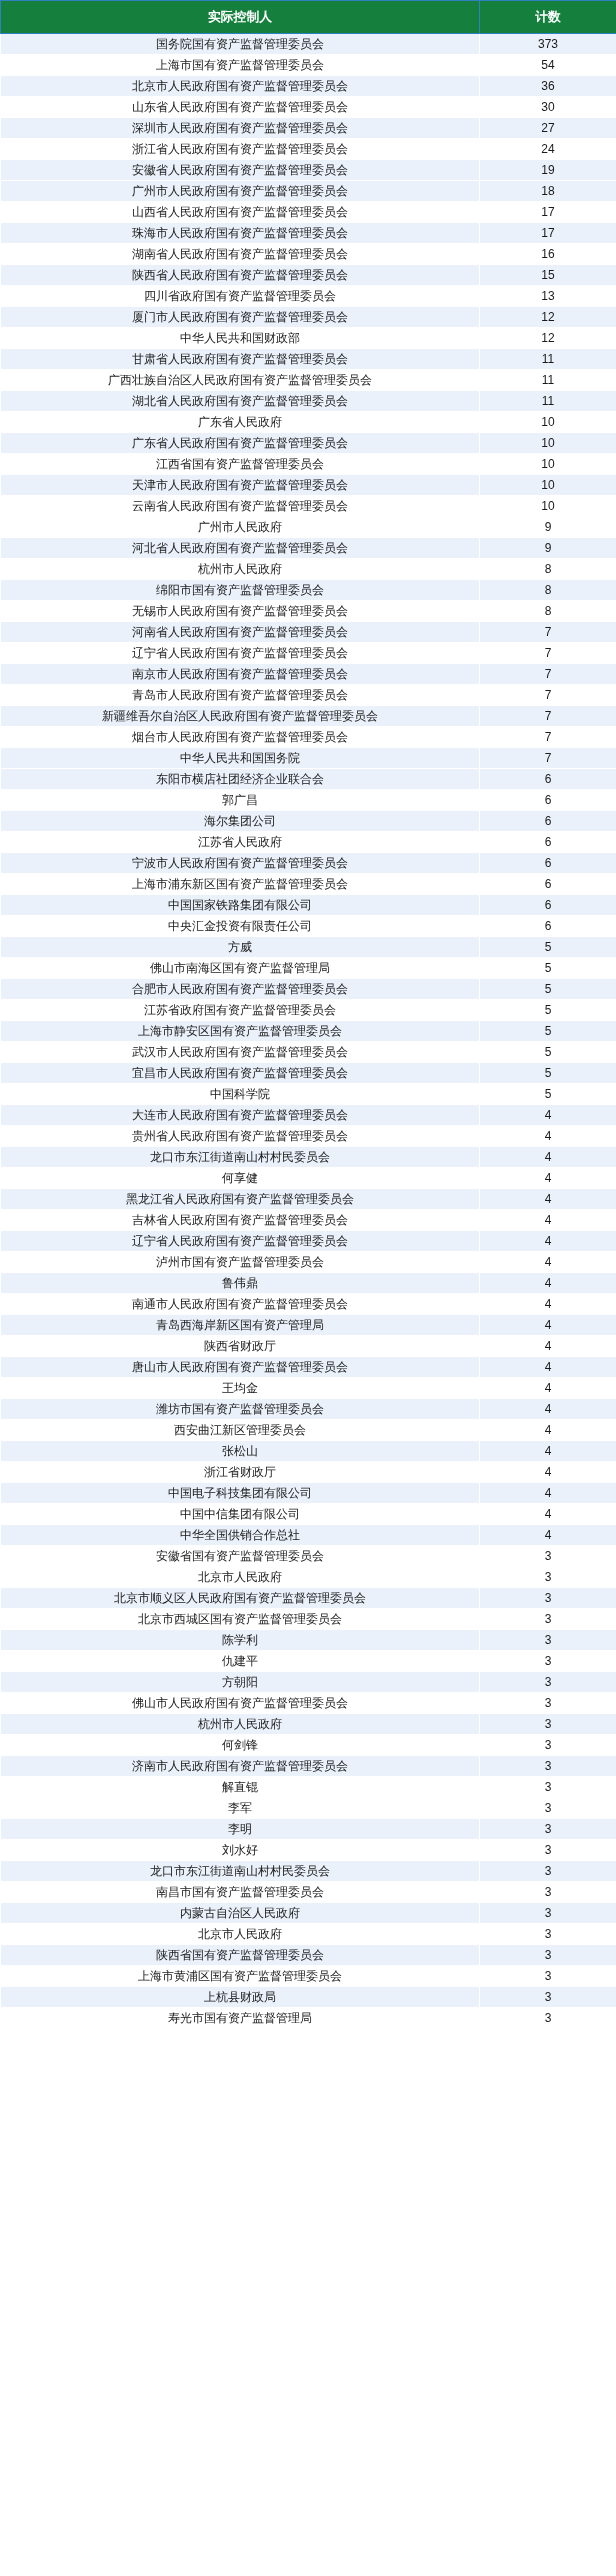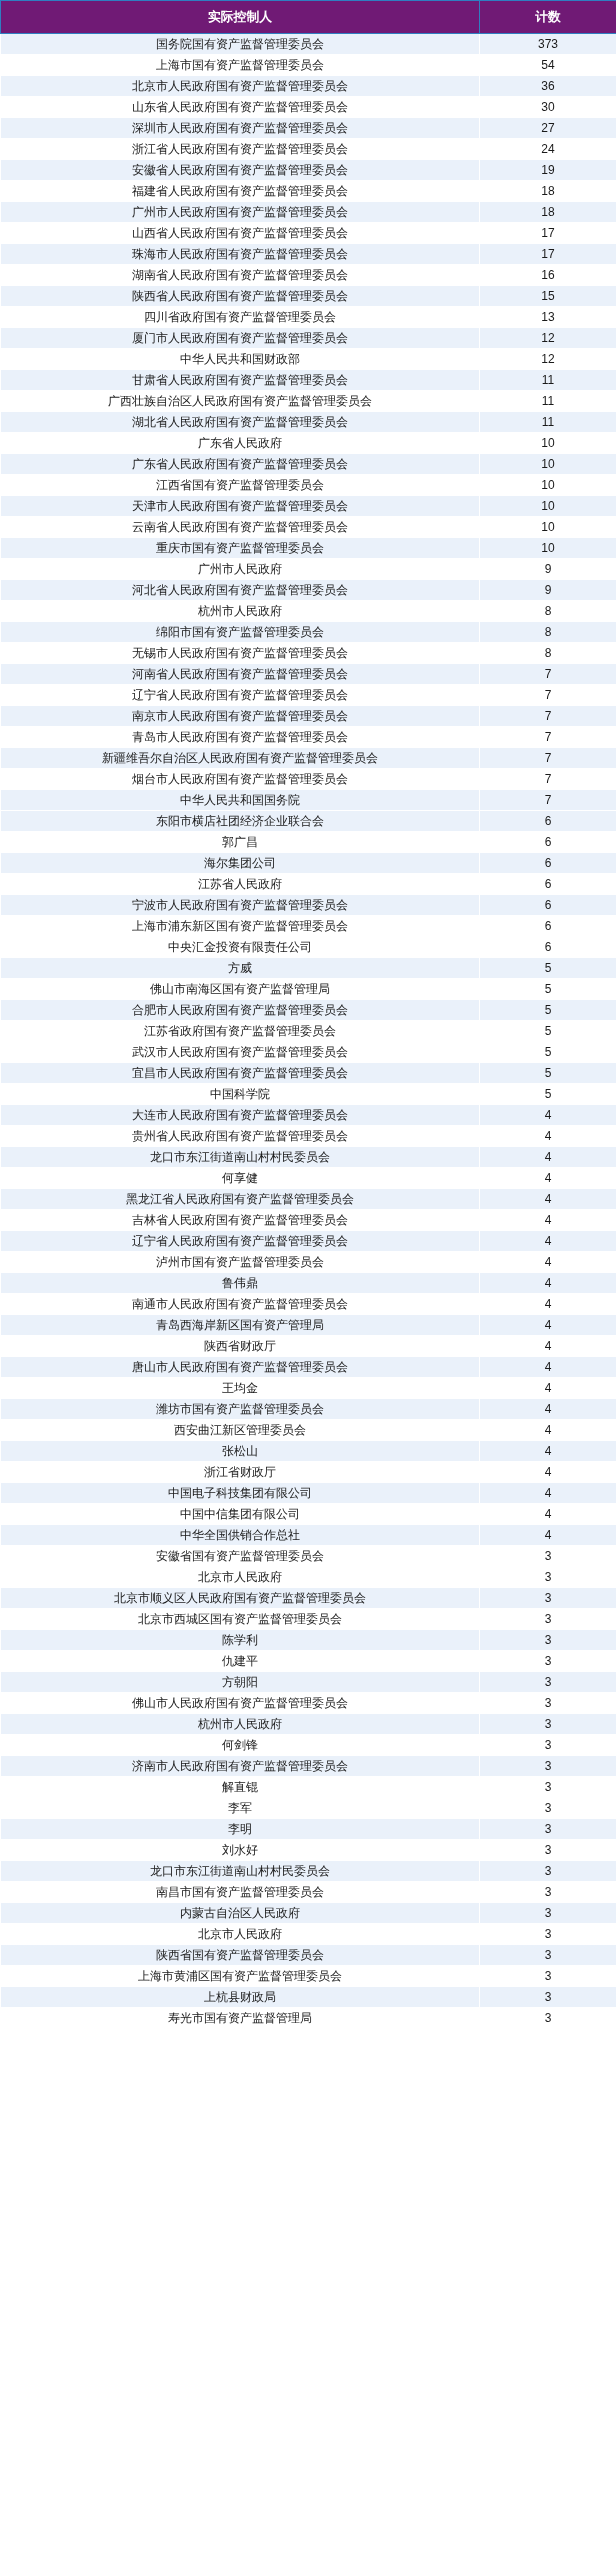--- a/index.html
+++ b/index.html
@@ -27,21 +27,21 @@
     vertical-align: middle;
     font-size: 12px;
     color: #1a1a1a;
     height: 20px;
     line-height: 19px;
     padding: 0 1.9px;
     overflow: hidden;
     white-space: nowrap;
   }
   table.data-table th {
-    background: #701a75;
+    background: #15803d;
     color: #ffffff;
     font-weight: bold;
     font-size: 12.8px;
     height: 32px;
     line-height: 32px;
     border: 0.9px solid #2f7fc1;
   }
   col.col-name { width: 479px; }
   col.col-count { width: 137px; }
   tr.odd td { background: #eaf1fa; }
@@ -86,24 +86,20 @@
           <td class="count-cell">27</td>
         </tr>
         <tr class="even">
           <td class="name-cell">浙江省人民政府国有资产监督管理委员会</td>
           <td class="count-cell">24</td>
         </tr>
         <tr class="odd">
           <td class="name-cell">安徽省人民政府国有资产监督管理委员会</td>
           <td class="count-cell">19</td>
         </tr>
-        <tr class="even">
-          <td class="name-cell">福建省人民政府国有资产监督管理委员会</td>
-          <td class="count-cell">18</td>
-        </tr>
         <tr class="odd">
           <td class="name-cell">广州市人民政府国有资产监督管理委员会</td>
           <td class="count-cell">18</td>
         </tr>
         <tr class="even">
           <td class="name-cell">山西省人民政府国有资产监督管理委员会</td>
           <td class="count-cell">17</td>
         </tr>
         <tr class="odd">
           <td class="name-cell">珠海市人民政府国有资产监督管理委员会</td>
@@ -154,24 +150,20 @@
           <td class="count-cell">10</td>
         </tr>
         <tr class="odd">
           <td class="name-cell">天津市人民政府国有资产监督管理委员会</td>
           <td class="count-cell">10</td>
         </tr>
         <tr class="even">
           <td class="name-cell">云南省人民政府国有资产监督管理委员会</td>
           <td class="count-cell">10</td>
         </tr>
-        <tr class="odd">
-          <td class="name-cell">重庆市国有资产监督管理委员会</td>
-          <td class="count-cell">10</td>
-        </tr>
         <tr class="even">
           <td class="name-cell">广州市人民政府</td>
           <td class="count-cell">9</td>
         </tr>
         <tr class="odd">
           <td class="name-cell">河北省人民政府国有资产监督管理委员会</td>
           <td class="count-cell">9</td>
         </tr>
         <tr class="even">
           <td class="name-cell">杭州市人民政府</td>
@@ -230,38 +222,46 @@
           <td class="count-cell">6</td>
         </tr>
         <tr class="odd">
           <td class="name-cell">宁波市人民政府国有资产监督管理委员会</td>
           <td class="count-cell">6</td>
         </tr>
         <tr class="even">
           <td class="name-cell">上海市浦东新区国有资产监督管理委员会</td>
           <td class="count-cell">6</td>
         </tr>
+        <tr class="odd">
+          <td class="name-cell">中国国家铁路集团有限公司</td>
+          <td class="count-cell">6</td>
+        </tr>
         <tr class="even">
           <td class="name-cell">中央汇金投资有限责任公司</td>
           <td class="count-cell">6</td>
         </tr>
         <tr class="odd">
           <td class="name-cell">方威</td>
           <td class="count-cell">5</td>
         </tr>
         <tr class="even">
           <td class="name-cell">佛山市南海区国有资产监督管理局</td>
           <td class="count-cell">5</td>
         </tr>
         <tr class="odd">
           <td class="name-cell">合肥市人民政府国有资产监督管理委员会</td>
           <td class="count-cell">5</td>
         </tr>
         <tr class="even">
           <td class="name-cell">江苏省政府国有资产监督管理委员会</td>
+          <td class="count-cell">5</td>
+        </tr>
+        <tr class="odd">
+          <td class="name-cell">上海市静安区国有资产监督管理委员会</td>
           <td class="count-cell">5</td>
         </tr>
         <tr class="even">
           <td class="name-cell">武汉市人民政府国有资产监督管理委员会</td>
           <td class="count-cell">5</td>
         </tr>
         <tr class="odd">
           <td class="name-cell">宜昌市人民政府国有资产监督管理委员会</td>
           <td class="count-cell">5</td>
         </tr>

